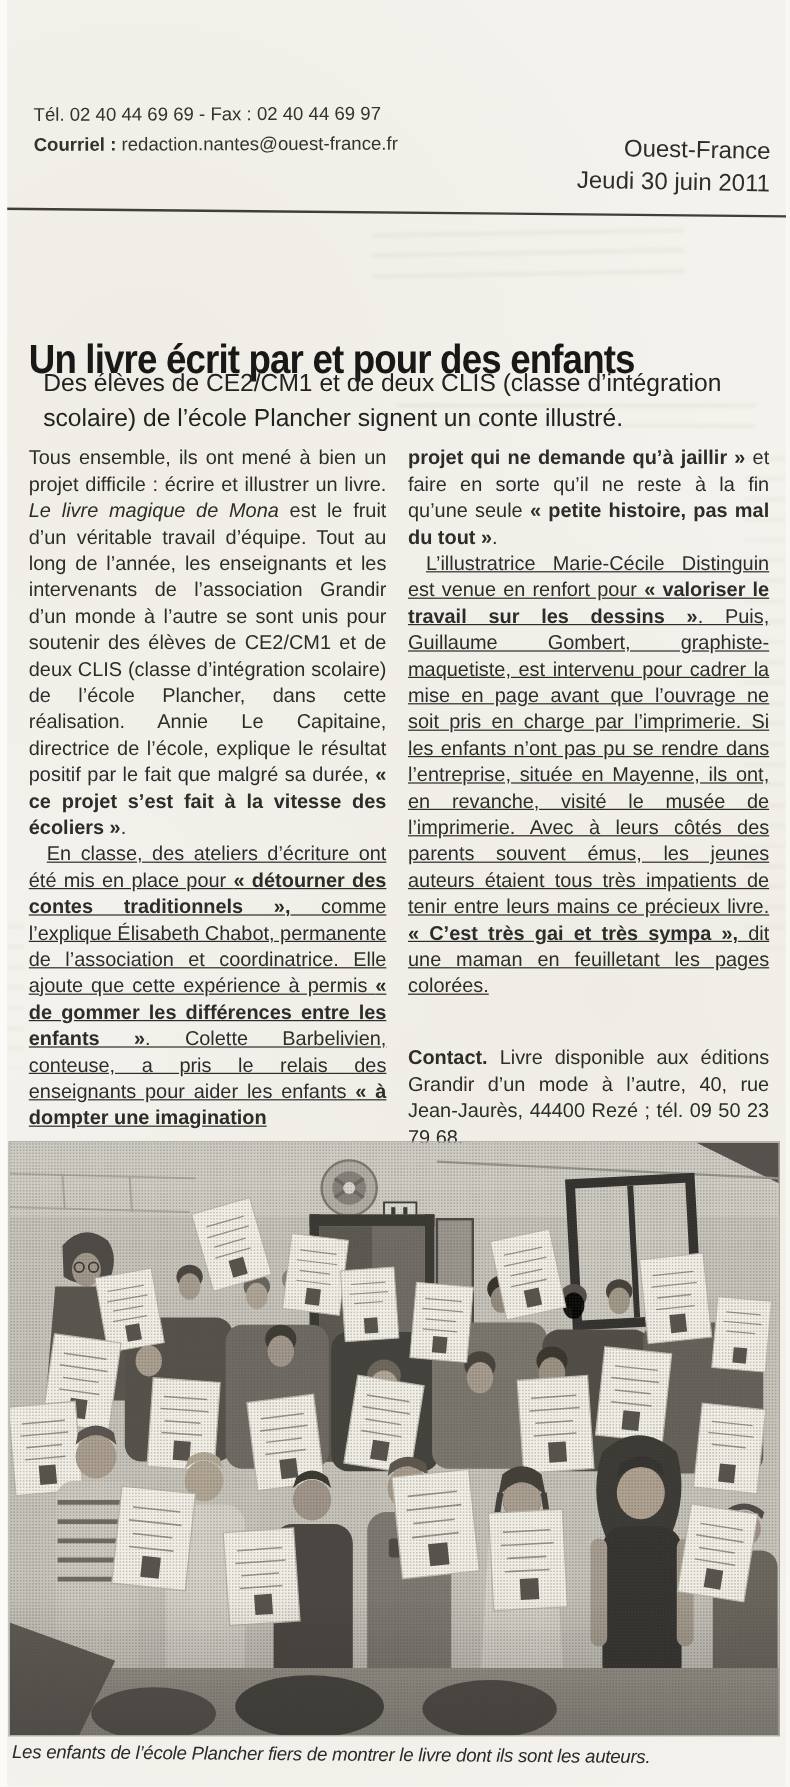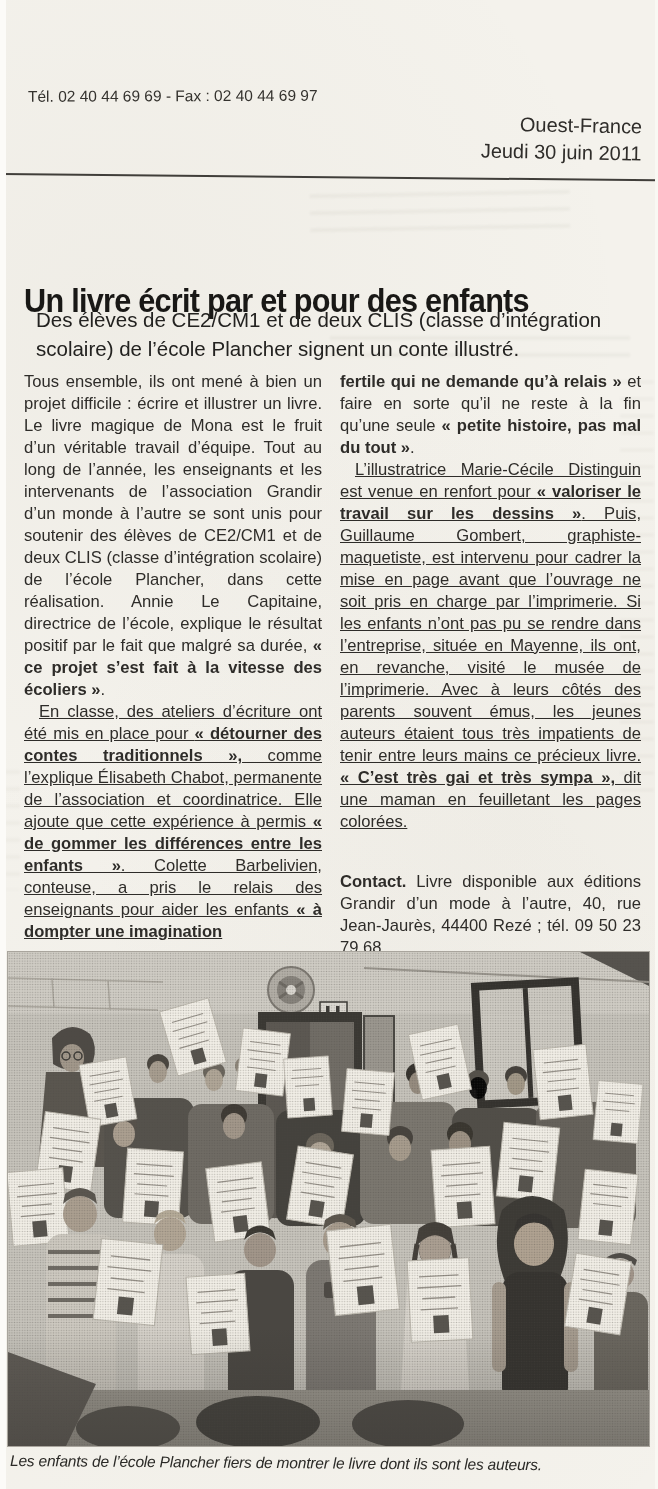--- a/index.html
+++ b/index.html
@@ -13,21 +13,21 @@
   .page::before{content:"";position:absolute;inset:0;pointer-events:none;
     background-image:
       radial-gradient(circle at 18% 22%, rgba(150,140,120,.05), transparent 40%),
       radial-gradient(circle at 78% 55%, rgba(150,140,120,.05), transparent 45%),
       radial-gradient(circle at 40% 80%, rgba(150,140,120,.04), transparent 40%);
   }
   .scan-edge-left{position:absolute;left:0;top:0;width:6px;height:100%;background:#fcfbf8;}
   .scan-edge-right{position:absolute;right:0;top:0;width:3px;height:100%;background:#f9f8f3;}
 
   .b{font-weight:bold;}
-  .i{}
+  .i{font-style:italic;}
 
   .masthead{position:absolute;left:28px;top:84px;width:420px;
     font-size:15.5px;line-height:24.5px;color:#34322e;transform:rotate(-.2deg);}
   .pub{position:absolute;right:16px;top:112px;text-align:right;
     font-size:20px;line-height:27px;color:#2f2d2a;transform:rotate(1.1deg);}
 
   .rule{position:absolute;left:2px;top:173px;width:655px;height:2px;
     background:#403e3a;transform:rotate(.55deg);transform-origin:left center;}
 
   .headline{position:absolute;left:24px;top:258px;font-weight:bold;
@@ -59,20 +59,21 @@
   .ghost.g3{left:620px;top:380px;width:34px;height:420px;opacity:.3;}
   .ghost.g4{left:0px;top:770px;width:20px;height:120px;opacity:.35;}
 </style>
 </head>
 <body>
 
 <div class="page">
 
   <div class="masthead">
     <div>Tél. 02 40 44 69 69 - Fax : 02 40 44 69 97</div>
+    <div><span class="b">Courriel :</span><span> redaction.nantes@ouest-france.fr</span></div>
   </div>
 
   <div class="pub">
     <div>Ouest-France</div>
     <div>Jeudi 30 juin 2011</div>
   </div>
 
   <div class="rule"></div>
 
   <div class="ghost g1"></div>
@@ -81,21 +82,21 @@
   <div class="ghost g4"></div>
 
   <h1 class="headline"><span class="squeeze">Un livre écrit par et pour des enfants</span></h1>
   <div class="subhead">Des élèves de CE2/CM1 et de deux CLIS (classe d’intégration scolaire) de l’école Plancher signent un conte illustré.</div>
 
   <div class="col col-left">
       <p class="para"><span>Tous ensemble, ils ont mené à bien un projet difficile : écrire et illustrer un livre. </span><span class="i">Le livre magique de Mona</span><span> est le fruit d’un véritable travail d’équipe. Tout au long de l’année, les enseignants et les intervenants de l’association Grandir d’un monde à l’autre se sont unis pour soutenir des élèves de CE2/CM1 et de deux CLIS (classe d’intégration scolaire) de l’école Plancher, dans cette réalisation. Annie Le Capitaine, directrice de l’école, explique le résultat positif par le fait que malgré sa durée, </span><span class="b">« ce projet s’est fait à la vitesse des écoliers »</span><span>.</span></p>
       <p class="para indent"><span>En classe, des ateliers d’écriture ont été mis en place pour </span><span class="b">« détourner des contes traditionnels »,</span><span> comme l’explique Élisabeth Chabot, permanente de l’association et coordinatrice. Elle ajoute que cette expérience à permis </span><span class="b">« de gommer les différences entre les enfants »</span><span>. Colette Barbelivien, conteuse, a pris le relais des enseignants pour aider les enfants </span><span class="b">« à dompter une imagination</span></p>
     </div>
   <div class="col col-right">
-      <p class="para"><span class="b">fertile qui ne demande qu’à relais »</span><span> et faire en sorte qu’il ne reste à la fin qu’une seule </span><span class="b">« petite histoire, pas mal du tout »</span><span>.</span></p>
+      <p class="para"><span class="b">projet qui ne demande qu’à jaillir »</span><span> et faire en sorte qu’il ne reste à la fin qu’une seule </span><span class="b">« petite histoire, pas mal du tout »</span><span>.</span></p>
       <p class="para indent"><span>L’illustratrice Marie-Cécile Distinguin est venue en renfort pour </span><span class="b">« valoriser le travail sur les dessins »</span><span>. Puis, Guillaume Gombert, graphiste-maquetiste, est intervenu pour cadrer la mise en page avant que l’ouvrage ne soit pris en charge par l’imprimerie. Si les enfants n’ont pas pu se rendre dans l’entreprise, située en Mayenne, ils ont, en revanche, visité le musée de l’imprimerie. Avec à leurs côtés des parents souvent émus, les jeunes auteurs étaient tous très impatients de tenir entre leurs mains ce précieux livre. </span><span class="b">« C’est très gai et très sympa »,</span><span> dit une maman en feuilletant les pages colorées.</span></p>
       <p class="para gap"><span class="b">Contact.</span><span> Livre disponible aux éditions Grandir d’un mode à l’autre, 40, rue Jean-Jaurès, 44400 Rezé ; tél. 09 50 23 79 68.</span></p>
     </div>
 
   <div class="photo">
     <svg viewBox="0 0 641 494" preserveAspectRatio="none">
       <defs>
         <pattern id="ht" width="2.6" height="2.6" patternUnits="userSpaceOnUse">
           <circle cx="1.3" cy="1.3" r=".72" fill="#4a4742"></circle>
         </pattern>

